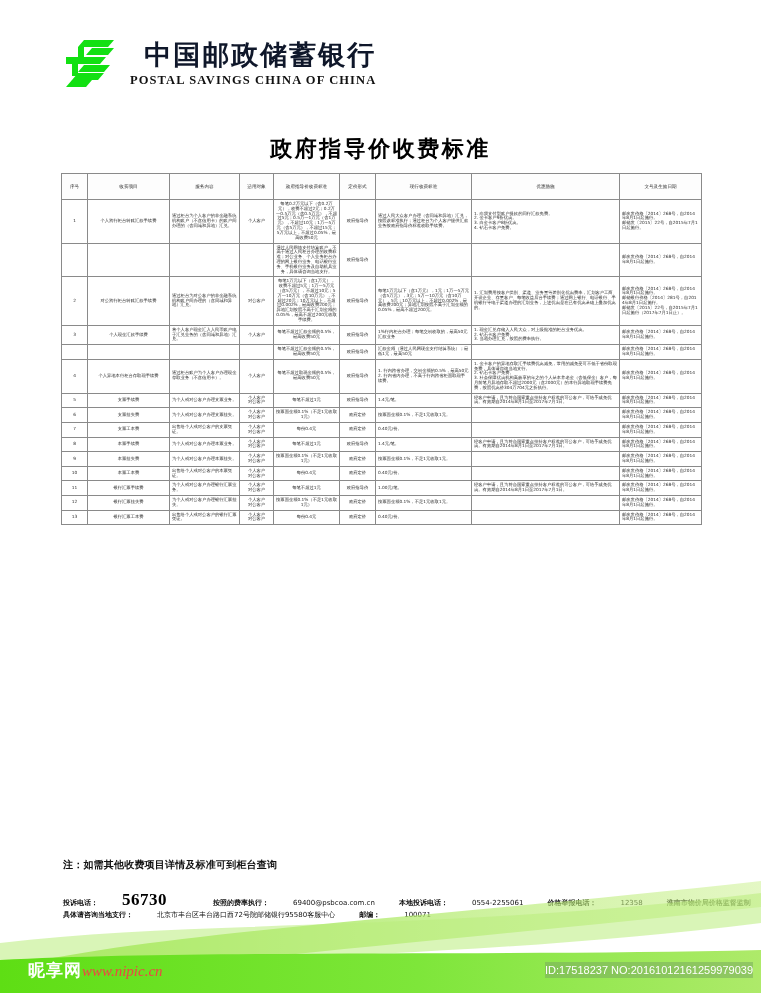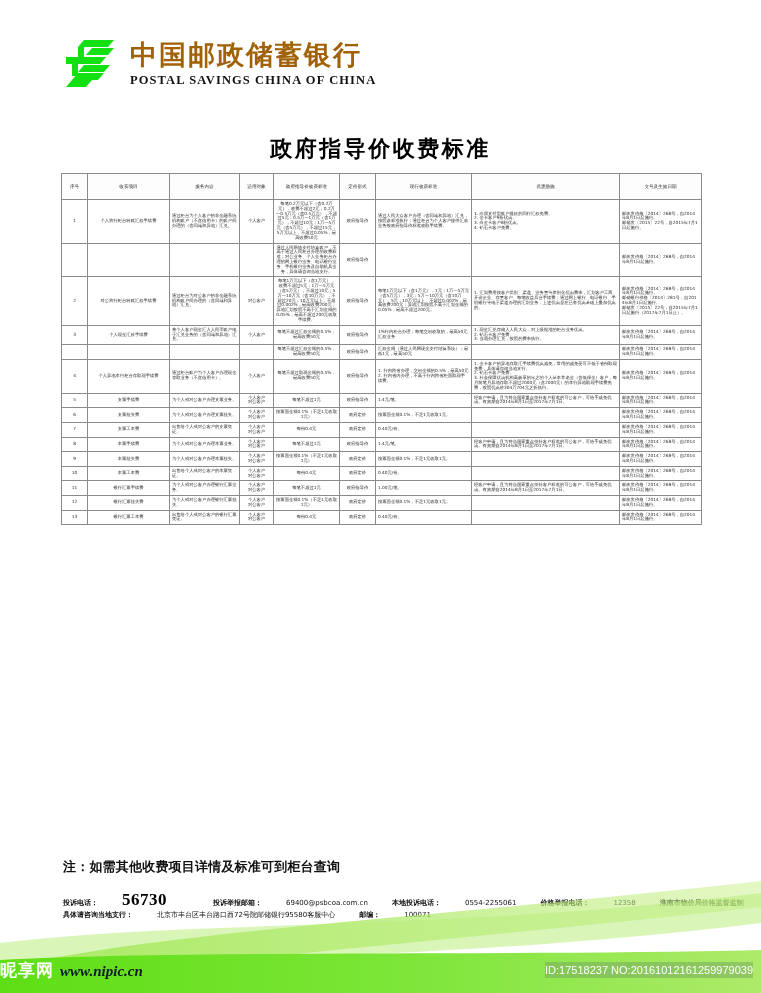--- a/index.html
+++ b/index.html
@@ -20,23 +20,24 @@
   
   .header {
     position: absolute;
     left: 62px; top: 36px;
     display: flex; align-items: center; gap: 10px;
   }
   .logo-mark { width: 58px; height: 56px; flex: none; }
   .logo-text { display: flex; flex-direction: column; justify-content: center; }
   .logo-cn {
     font-family: "DejaVu Sans", sans-serif;
-    font-size: 27px; font-weight: 700; color: #a16207;
+    font-size: 27px; font-weight: 700; color: #0f172a;
     letter-spacing: 2px; line-height: 1.1;
     white-space: nowrap;
+    text-align: right;
   }
   .logo-en {
     font-family: "Liberation Serif", serif;
     font-size: 12.5px; font-weight: 700; color: #111;
     letter-spacing: 1.1px; margin-top: 3px;
     white-space: nowrap;
   }
 
   
   .doc-title {
@@ -84,21 +85,21 @@
   td.c-form { text-align: center; }
   td.c-cur  { text-align: left; }
   td.c-ben  { text-align: left; }
   td.c-doc  { text-align: left; }
   .lines span { display: block; }
 
   
   .note {
     position: absolute;
     left: 63px; top: 858px;
-    font-size: 13px; color: #111; font-weight: 700;
+    font-size: 10px; color: #111; font-weight: 700;
     letter-spacing: .2px;
   }
 
   
   .footer {
     position: absolute;
     left: 63px; top: 890px;
     width: 660px;
     font-size: 7px; color: #111;
   }
@@ -114,32 +115,32 @@
 
   
   .deco { position: absolute; left: 0; bottom: 0; width: 761px; height: 120px; pointer-events: none; }
 
   
   .wm {
     position: absolute; left: 0; bottom: 0;
     width: 761px; height: 43px;
   }
   .wm-logo {
-    position: absolute; left: 0; top: 9px;
-    display: flex; align-items: baseline; gap: 6px;
+    position: absolute; left: 28px; top: 9px;
+    display: flex; align-items: baseline; 
   }
   .wm-cn {
     font-size: 17px; font-weight: 700; color: #ffffff;
     letter-spacing: 1px;
     font-family: "DejaVu Sans", sans-serif;
   }
   .wm-url {
     font-family: "Liberation Serif", serif;
-    font-style: italic; font-weight: 700;
-    font-size: 15px; color: #0f172a;
+    font-style: italic; font-weight: 400;
+    font-size: 15px; color: #ef4444;
   }
   .wm-id {
     position: absolute; right: 8px; top: 12px;
     background: rgba(120,170,95,.55);
     color: #ffffff; font-size: 11px;
     font-family: "Liberation Sans", sans-serif;
     padding: 2px 0;
     white-space: nowrap;
   }
 </style>
@@ -366,21 +367,21 @@
         </tbody>
     </table>
   </div>
 
   <div class="note">注：如需其他收费项目详情及标准可到柜台查询</div>
 
   <div class="footer">
     <div class="f-row f-row1">
       <span class="f-seg">投诉电话：</span>
       <span class="big-num">56730</span>
-      <span class="f-seg">投诉举报邮箱：</span>
+      <span class="f-seg">按照的费率执行：</span>
       <span class="f-seg plain">69400@psbcoa.com.cn</span>
       <span class="f-seg">本地投诉电话：</span>
       <span class="f-seg plain">0554-2255061</span>
       <span class="f-seg">价格举报电话：</span>
       <span class="f-seg plain">12358</span>
       <span class="f-seg">淮南市物价局价格监督监制</span>
     </div>
     <div class="f-row">
       <span class="f-seg">具体请咨询当地支行：</span>
       <span class="f-seg plain">北京市丰台区丰台路口西72号院邮储银行95580客服中心</span>

